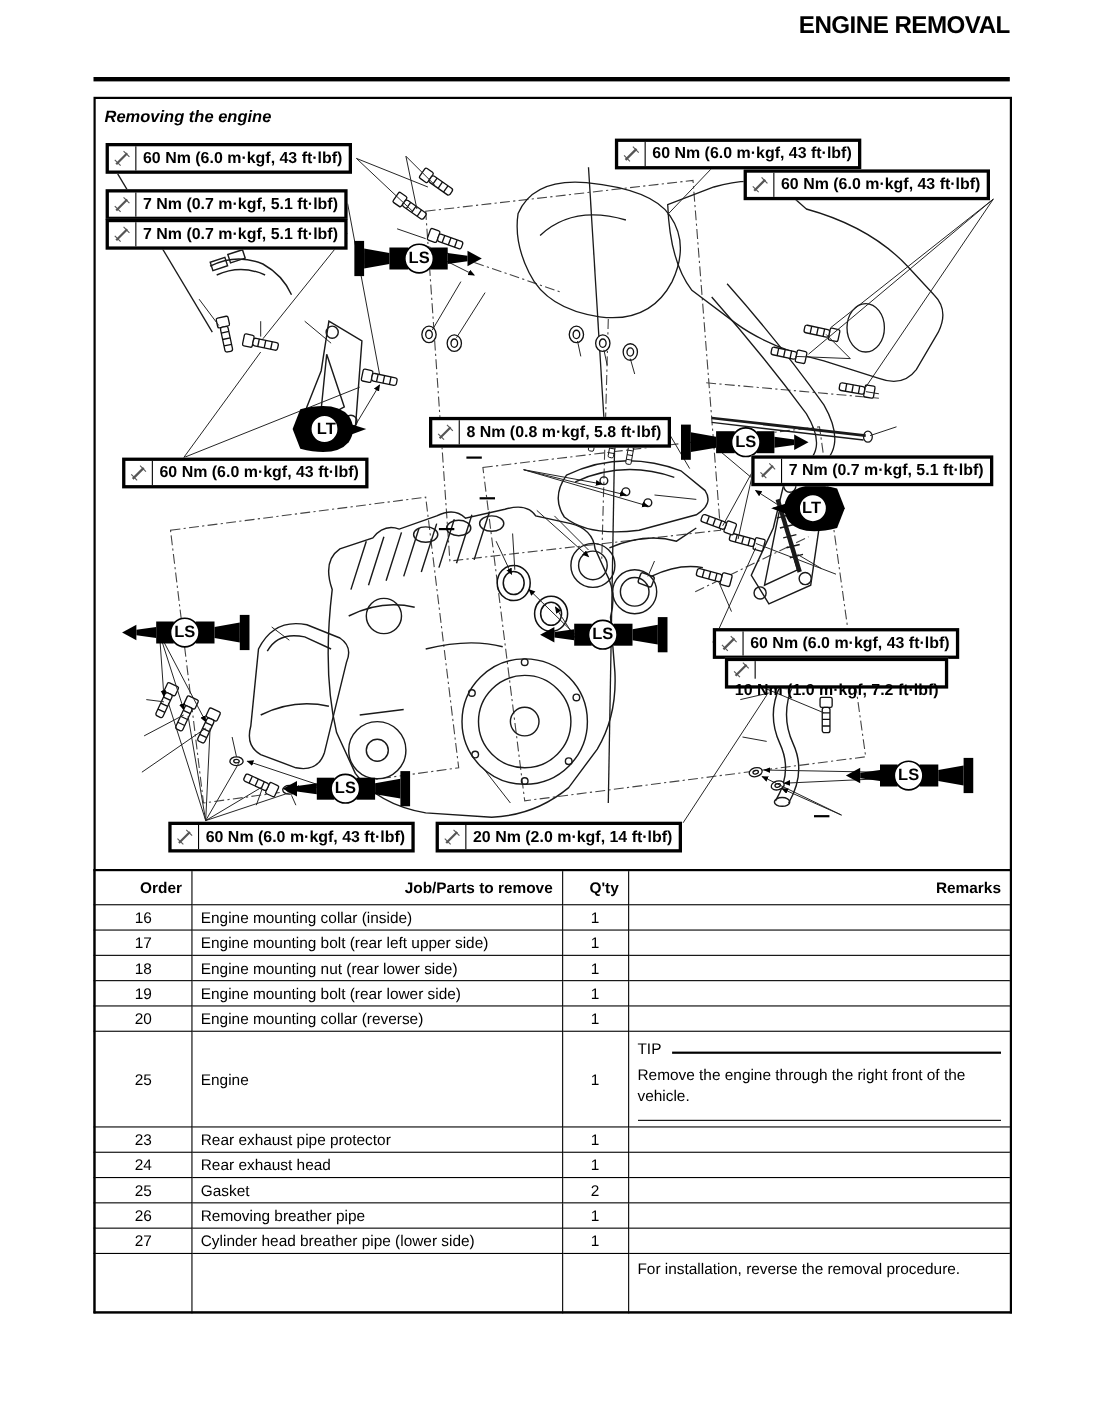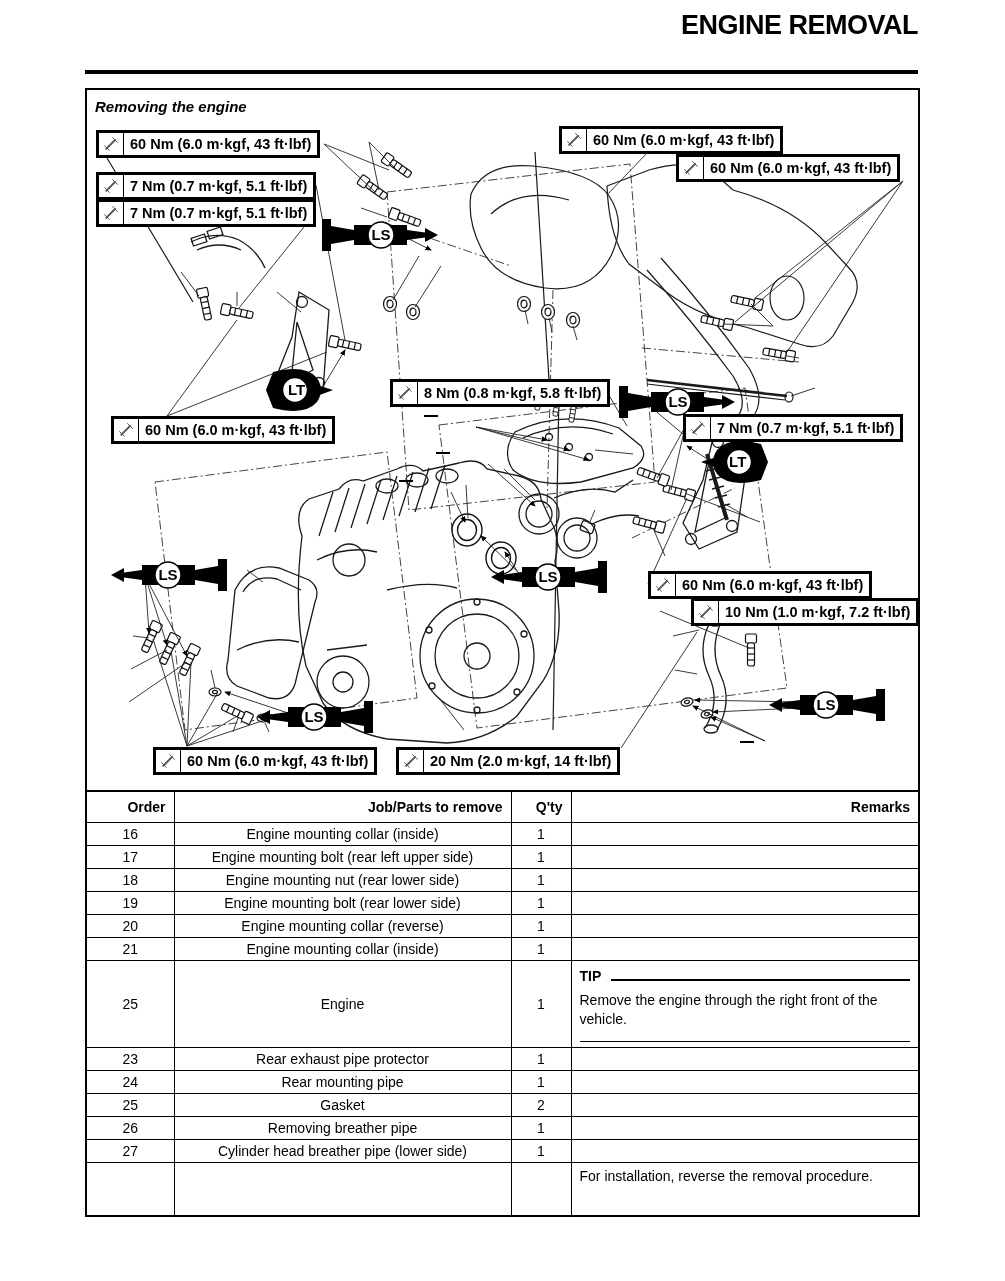--- a/index.html
+++ b/index.html
@@ -1,17 +1,17 @@
 <!DOCTYPE html>
 <html><head>
 <meta charset="utf-8">
 <style>
   html,body{margin:0;padding:0;background:#fff;}
   body{width:1005px;height:1281px;position:relative;font-family:"Liberation Sans",sans-serif;color:#000;overflow:hidden;}
-  .page-title{position:absolute;top:10px;right:87px;font-size:27px;font-weight:bold;letter-spacing:-.5px;text-align:center;}
+  .page-title{position:absolute;top:10px;right:87px;font-size:22px;font-weight:bold;letter-spacing:-.5px;text-align:center;}
   .top-rule{position:absolute;top:70px;left:85px;width:833px;height:4px;background:#000;}
   .box{position:absolute;left:85px;top:88px;width:831px;border:2px solid #000;background:#fff;}
   .section-heading{position:absolute;left:8px;top:8px;font-size:15px;font-weight:bold;font-style:italic;}
   .diagram{position:relative;height:700px;}
   .art{position:absolute;left:0;top:0;z-index:0;}
   .callout{position:absolute;display:flex;align-items:stretch;border:3px solid #000;background:#fff;z-index:4;height:22px;}
   .wrench-cell{width:24px;display:flex;align-items:center;justify-content:center;border-right:1.5px solid #000;}
   .callout-text{font-size:14.5px;font-weight:bold;white-space:nowrap;padding:1px 6px 0 6px;line-height:21px;}
   .pnum{position:absolute;transform:translate(-50%,-50%);font-size:20px;font-weight:bold;z-index:2;letter-spacing:-1px;white-space:nowrap;}
   .new-label{position:absolute;background:#000;color:#fff;font-size:17px;font-weight:bold;padding:0 7px 2px 7px;z-index:3;line-height:22px;}
@@ -19,27 +19,27 @@
   .sym-lt{width:74px;height:52px;}
   .sym svg{position:absolute;left:0;top:0;}
   .sym.flip svg{transform:scaleX(-1);}
   .sym-label{position:absolute;font-size:15px;font-weight:bold;color:#000;left:50%;top:50%;transform:translate(-50%,-52%);z-index:2;}
   .sym-lt .sym-label{transform:translate(-58%,-52%);}
   .sym-lt.flip .sym-label{transform:translate(-40%,-52%);}
   table.parts{border-collapse:collapse;width:835px;margin-left:-2px;margin-bottom:-2px;border:2px solid #000;table-layout:fixed;}
   table.parts th,table.parts td{border:1.5px solid #000;font-size:14px;padding:3px 8px;vertical-align:middle;background:#fff;}
   table.parts th{font-weight:bold;text-align:right;padding:7px 8px;}
   .c-order{width:88px;text-align:center;}
-  .c-job{width:337px;text-align:center;}
+  .c-job{width:337px;text-align:left;}
   .c-qty{width:60px;text-align:center;}
   .c-remarks{text-align:left;}
   table.parts tr:last-child td{height:44px;vertical-align:top;padding-top:5px;margin-top:20px;}
   .tip{padding:4px 0 2px 0;}
   .tip-head{display:flex;align-items:flex-end;}
-  .tip-title{font-weight:bold;font-size:14px;}
+  .tip-title{font-weight:normal;font-size:14px;}
   .tip-rule{flex:1;border-bottom:2px solid #000;margin-left:10px;margin-bottom:3px;}
   .tip-text{margin-top:7px;line-height:1.35;}
   .tip-bottom-rule{border-bottom:1.5px solid #000;margin-top:12px;}
 </style>
 </head>
 <body>
 
 <div class="page-title">ENGINE REMOVAL</div>
 <div class="top-rule"></div>
 
@@ -371,21 +371,21 @@
         <div class="callout" style="left: 561px; top: 481px; position: absolute;">
           <span class="wrench-cell">
             <svg width="16" height="16" viewBox="0 0 24 24" fill="none" stroke="#555">
               <line x1="4" y1="20" x2="19" y2="5" stroke-width="3"></line>
               <line x1="14" y1="2" x2="22" y2="10" stroke-width="1.5"></line>
               <line x1="2" y1="14" x2="10" y2="22" stroke-width="1.5"></line>
             </svg>
           </span>
           <span class="callout-text">60 Nm (6.0 m·kgf, 43 ft·lbf)</span>
         </div>
-        <div class="callout" style="left: 604px; top: 508px; position: absolute;">
+        <div class="callout" style="left: 572px; top: 508px; position: absolute; flex-direction: column;">
           <span class="wrench-cell">
             <svg width="16" height="16" viewBox="0 0 24 24" fill="none" stroke="#555">
               <line x1="4" y1="20" x2="19" y2="5" stroke-width="3"></line>
               <line x1="14" y1="2" x2="22" y2="10" stroke-width="1.5"></line>
               <line x1="2" y1="14" x2="10" y2="22" stroke-width="1.5"></line>
             </svg>
           </span>
           <span class="callout-text">10 Nm (1.0 m·kgf, 7.2 ft·lbf)</span>
         </div>
         <div class="callout" style="left: 66px; top: 657px; position: absolute;">
@@ -617,29 +617,20 @@
         <tr>
           <td class="c-order">20</td>
           <td class="c-job">Engine mounting collar (reverse)</td>
           <td class="c-qty">1</td>
           <td class="c-remarks">
             
             <span></span>
           </td>
         </tr>
         <tr>
-          <td class="c-order">21</td>
-          <td class="c-job">Engine mounting collar (inside)</td>
-          <td class="c-qty">1</td>
-          <td class="c-remarks">
-            
-            <span></span>
-          </td>
-        </tr>
-        <tr>
           <td class="c-order">25</td>
           <td class="c-job">Engine</td>
           <td class="c-qty">1</td>
           <td class="c-remarks">
             <div class="tip">
               <div class="tip-head">
                 <span class="tip-title">TIP</span>
                 <span class="tip-rule"></span>
               </div>
               <div class="tip-text">Remove the engine through the right front of the vehicle.</div>
@@ -652,21 +643,21 @@
           <td class="c-order">23</td>
           <td class="c-job">Rear exhaust pipe protector</td>
           <td class="c-qty">1</td>
           <td class="c-remarks">
             
             <span></span>
           </td>
         </tr>
         <tr>
           <td class="c-order">24</td>
-          <td class="c-job">Rear mounting pipe</td>
+          <td class="c-job">Rear exhaust head</td>
           <td class="c-qty">1</td>
           <td class="c-remarks">
             
             <span></span>
           </td>
         </tr>
         <tr>
           <td class="c-order">25</td>
           <td class="c-job">Gasket</td>
           <td class="c-qty">2</td>

